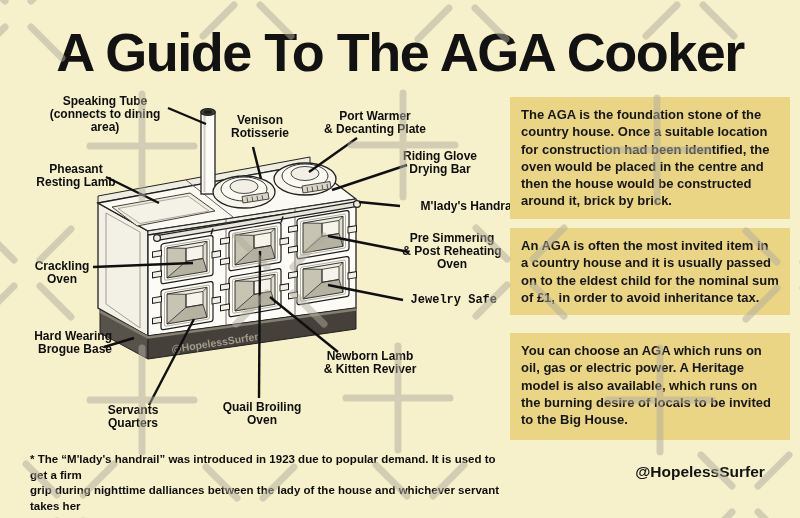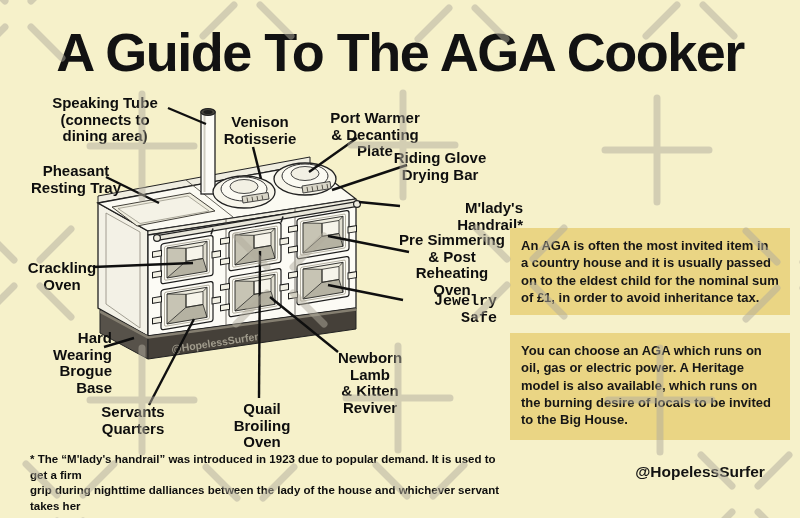--- a/index.html
+++ b/index.html
@@ -5,21 +5,21 @@
   html,body{margin:0;padding:0;background:#888;}
   .canvas{
     position:relative;width:800px;height:518px;overflow:hidden;
     background:#f6f1ca;font-family:"Liberation Sans",sans-serif;color:#111;
   }
   .title{
     position:absolute;top:21px;left:0;width:800px;text-align:center;
     font-size:54px;font-weight:bold;letter-spacing:-1.5px;color:#121212;
   }
   .label{
-    position:absolute;font-weight:bold;font-size:15px;line-height:1.1;
+    position:absolute;font-weight:bold;font-size:12px;line-height:1.1;
     color:#0e0e0e;white-space:pre-line;text-align:center;
   }
   .label.align-left{text-align:right;}
   .infobox{
     position:absolute;left:510px;width:280px;box-sizing:border-box;
     background:#ead584;color:#161616;font-weight:bold;font-size:13px;
     line-height:1.33;padding:9px 11px;
   }
   .footnote{
     position:absolute;left:30px;top:452px;width:478px;
@@ -134,21 +134,21 @@
       <line x1="104" y1="347" x2="134" y2="338"></line>
       <line x1="149" y1="405" x2="194" y2="319"></line>
     </g>
   </svg>
 
   <div class="title">A Guide To The AGA Cooker</div>
 
   <div class="label" style="left:38px;top:95px;width:134px;">Speaking Tube
 (connects to dining area)</div>
   <div class="label" style="left:28px;top:163px;width:96px;">Pheasant
-Resting Tray</div>
+Resting Lamb</div>
   <div class="label" style="left:215px;top:114px;width:90px;">Venison
 Rotisserie</div>
   <div class="label" style="left:317px;top:110px;width:116px;">Port Warmer
 &amp; Decanting Plate</div>
   <div class="label" style="left:392px;top:150px;width:96px;">Riding Glove
 Drying Bar</div>
   <div class="label align-left" style="left:403px;top:200px;width:120px;">M'lady's Handrail*</div>
   <div class="label" style="left:396px;top:232px;width:112px;">Pre Simmering
 &amp; Post Reheating
 Oven</div>
@@ -157,20 +157,21 @@
 &amp; Kitten Reviver</div>
   <div class="label" style="left:214px;top:401px;width:96px;">Quail Broiling
 Oven</div>
   <div class="label" style="left:23px;top:260px;width:78px;">Crackling
 Oven</div>
   <div class="label" style="left:20px;top:330px;width:92px;text-align:right;">Hard Wearing
 Brogue Base</div>
   <div class="label" style="left:94px;top:404px;width:78px;">Servants
 Quarters</div>
 
+  <div class="infobox" style="top:97px;min-height:115px;">The AGA is the foundation stone of the country house. Once a suitable location for construction had been identified, the oven would be placed in the centre and then the house would be constructed around it, brick by brick.</div>
   <div class="infobox" style="top:228px;min-height:87px;">An AGA is often the most invited item in a country house and it is usually passed on to the eldest child for the nominal sum of £1, in order to avoid inheritance tax.</div>
   <div class="infobox" style="top:333px;min-height:107px;">You can choose an AGA which runs on oil, gas or electric power. A Heritage model is also available, which runs on the burning desire of locals to be invited to the Big House.</div>
 
   <div class="footnote">* The “M'lady's handrail” was introduced in 1923 due to popular demand. It is used to get a firm
 grip during nighttime dalliances between the lady of the house and whichever servant takes her</div>
   <div class="credit">@HopelessSurfer</div>
 
   <svg class="marks" width="800" height="518" viewBox="0 0 800 518">
     <defs>
       <g id="xmark">

